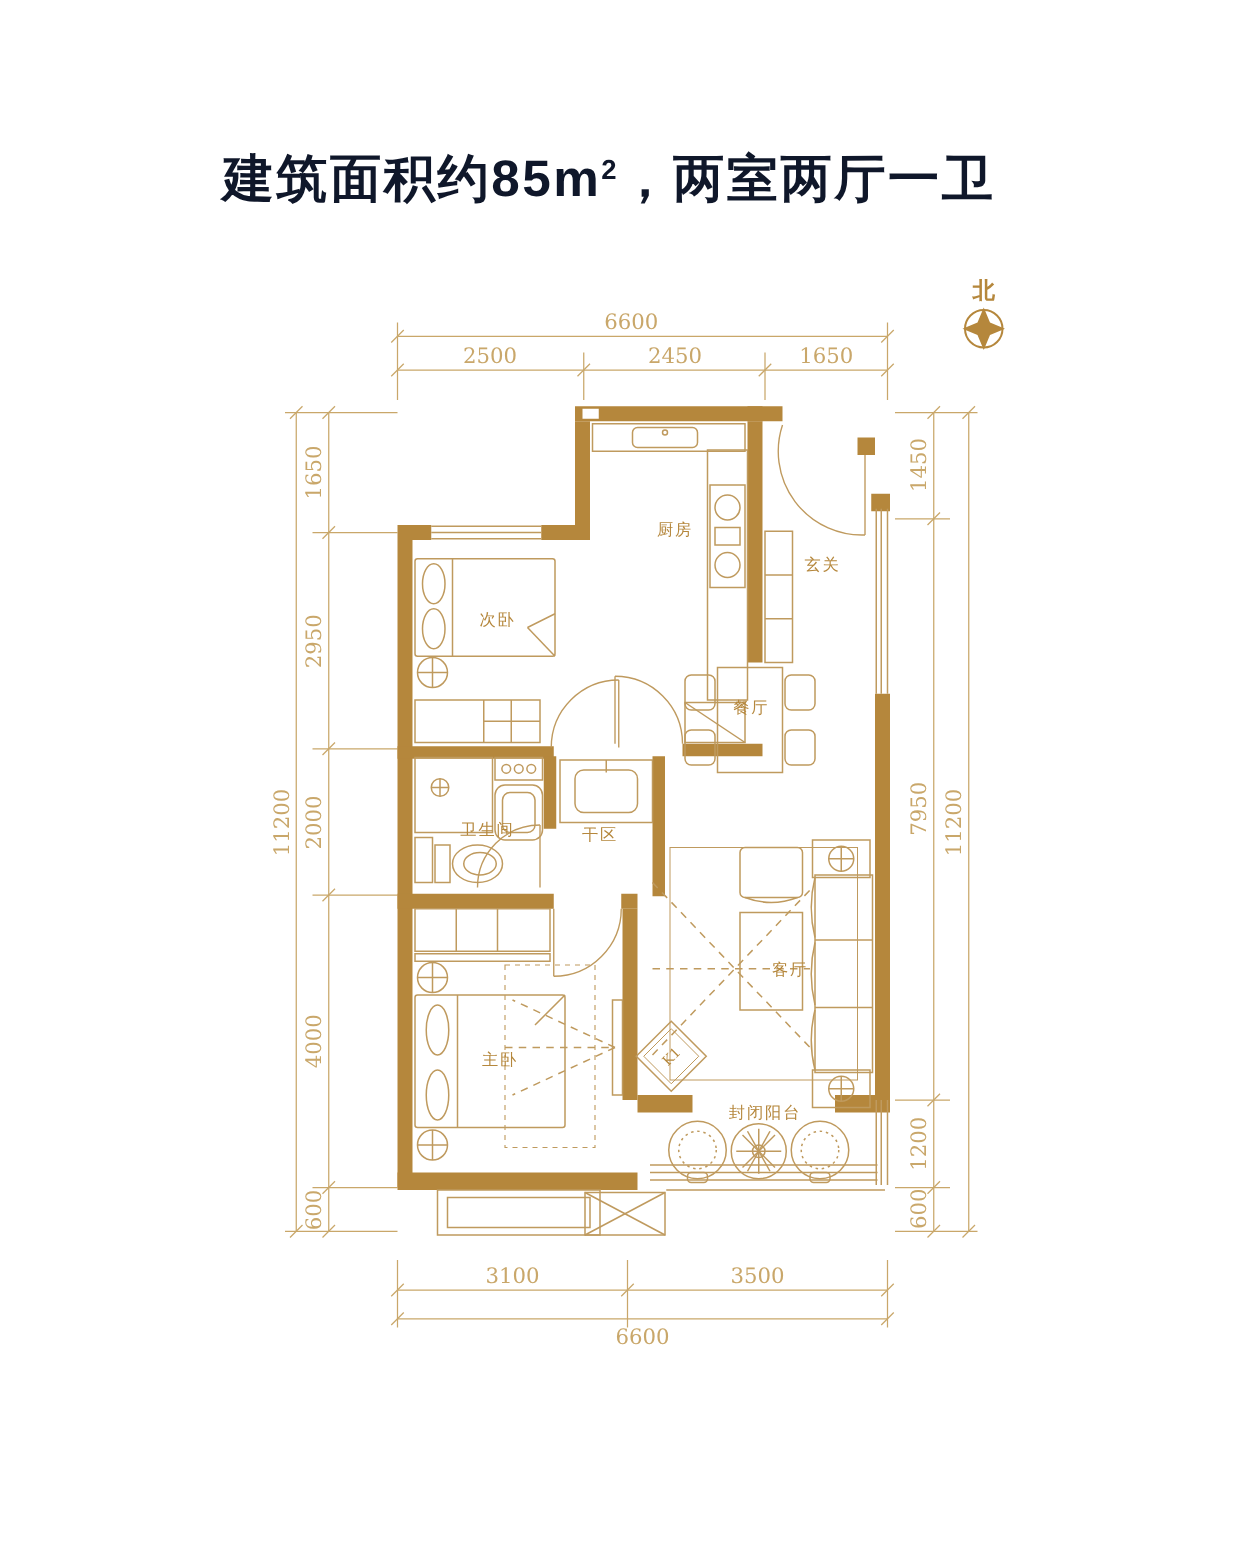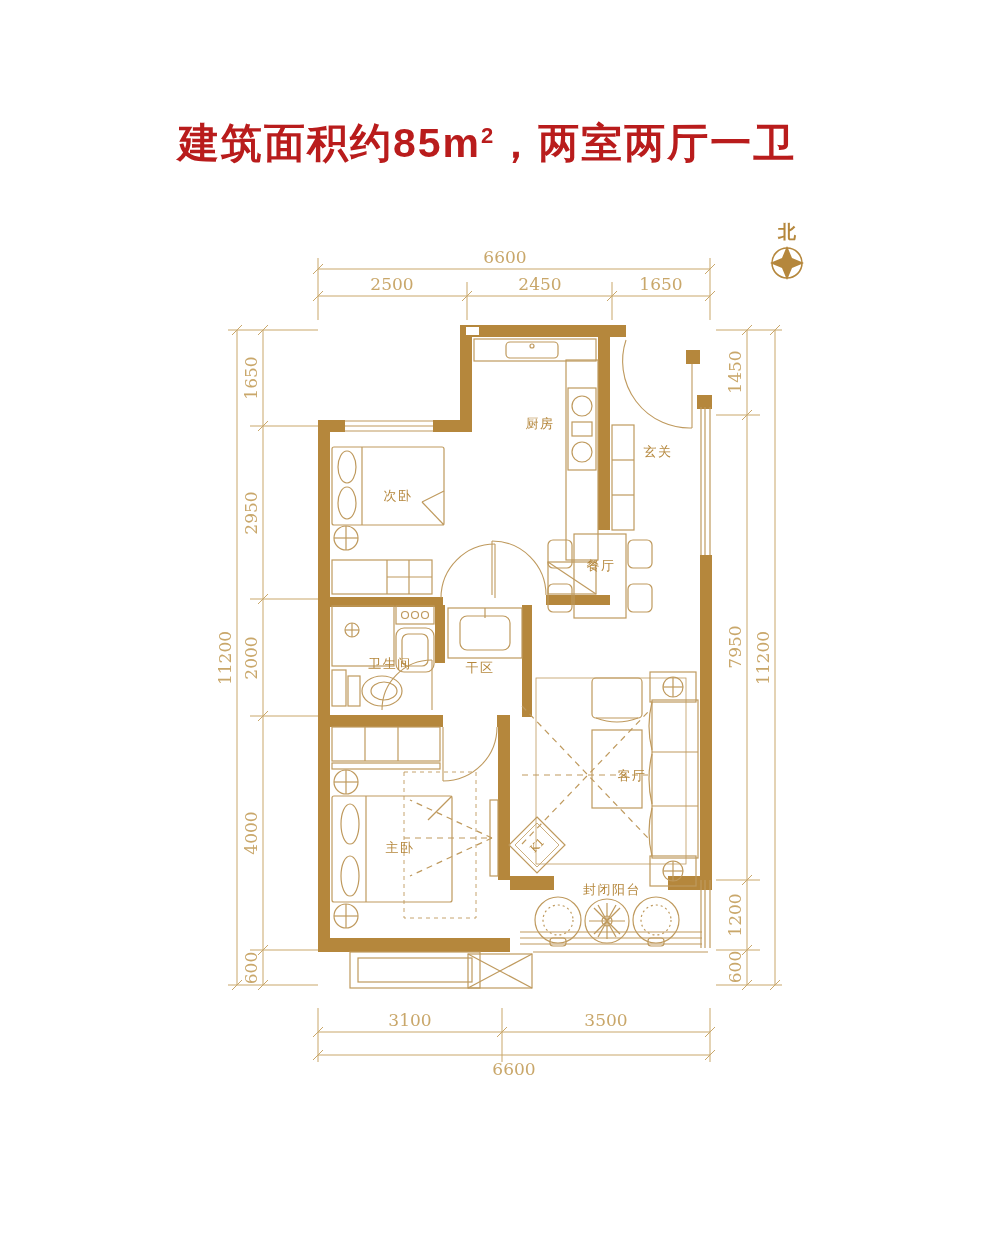--- a/index.html
+++ b/index.html
@@ -1,19 +1,19 @@
 <!DOCTYPE html>
 <html><head>
 <meta charset="utf-8">
 <style>
   html,body{margin:0;padding:0;background:#fff;}
   .page{position:relative;width:996px;height:1248px;background:#ffffff;overflow:hidden;
         font-family:"Liberation Sans",sans-serif;}
   .title{position:absolute;left:178px;top:116px;font-size:41px;font-weight:bold;
-         color:#b91c1c;letter-spacing:2px;white-space:nowrap;}
+         color:#0f172a;letter-spacing:2px;white-space:nowrap;}
   .title .sup{font-size:22px;vertical-align:14px;font-weight:bold;}
   svg.plan{position:absolute;left:0;top:0;}
   .dimtxt{fill:#c9a76a;font-family:"DejaVu Serif",serif;font-size:17px;}
   .roomtxt{fill:#b5873c;font-family:"DejaVu Serif",serif;font-size:13px;letter-spacing:1.5px;}
   .northtxt{fill:#b5873c;font-family:"DejaVu Serif",serif;font-size:18px;font-weight:bold;}
   .ktxt{fill:#b5873c;font-family:"DejaVu Serif",serif;font-size:11px;}
 </style>
 </head>
 <body>
 

